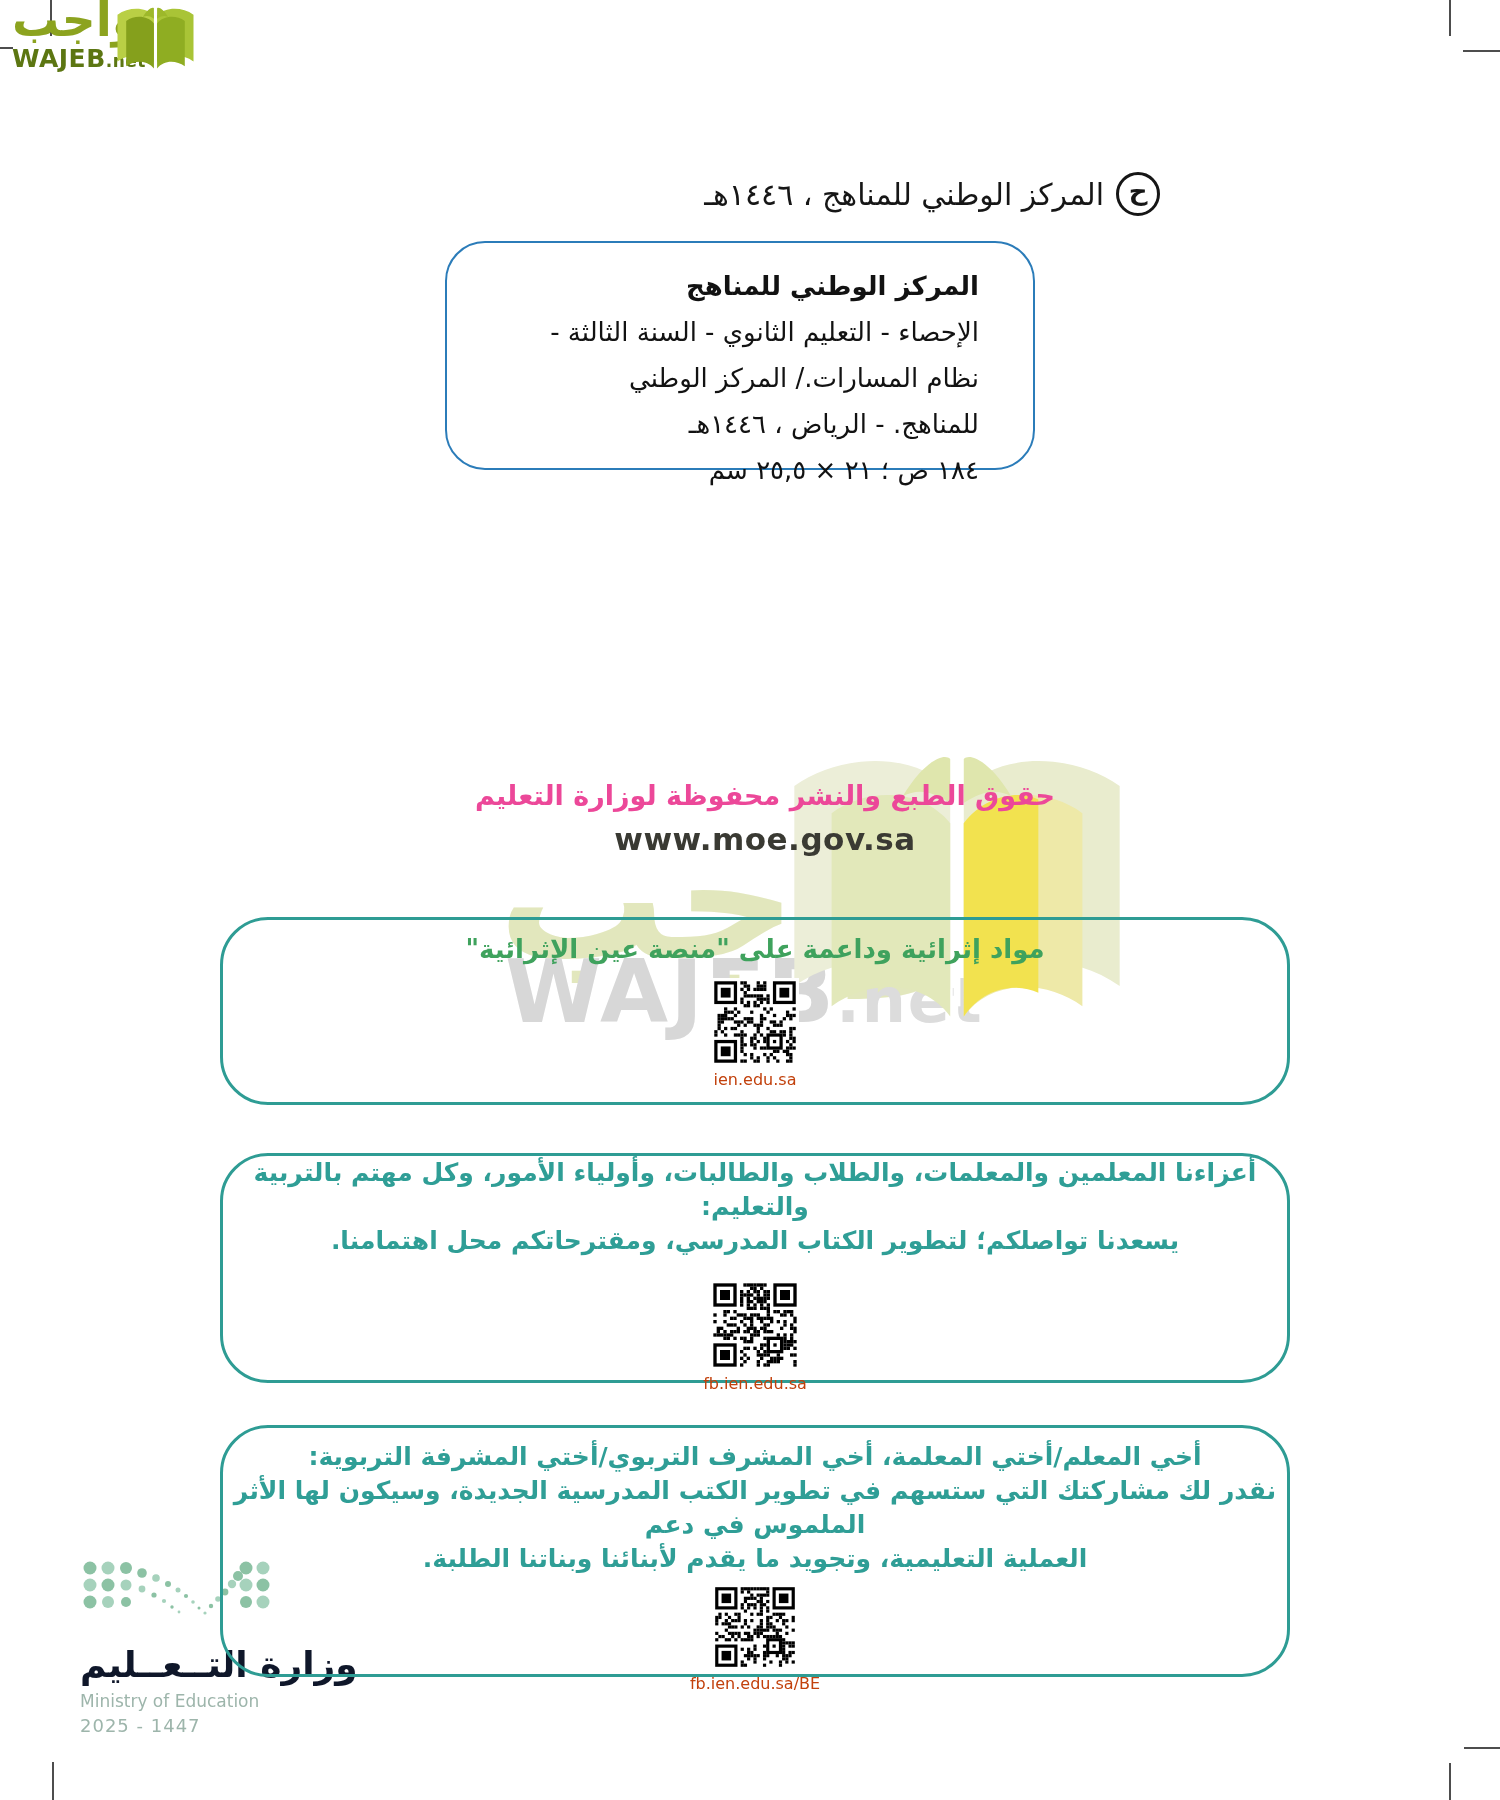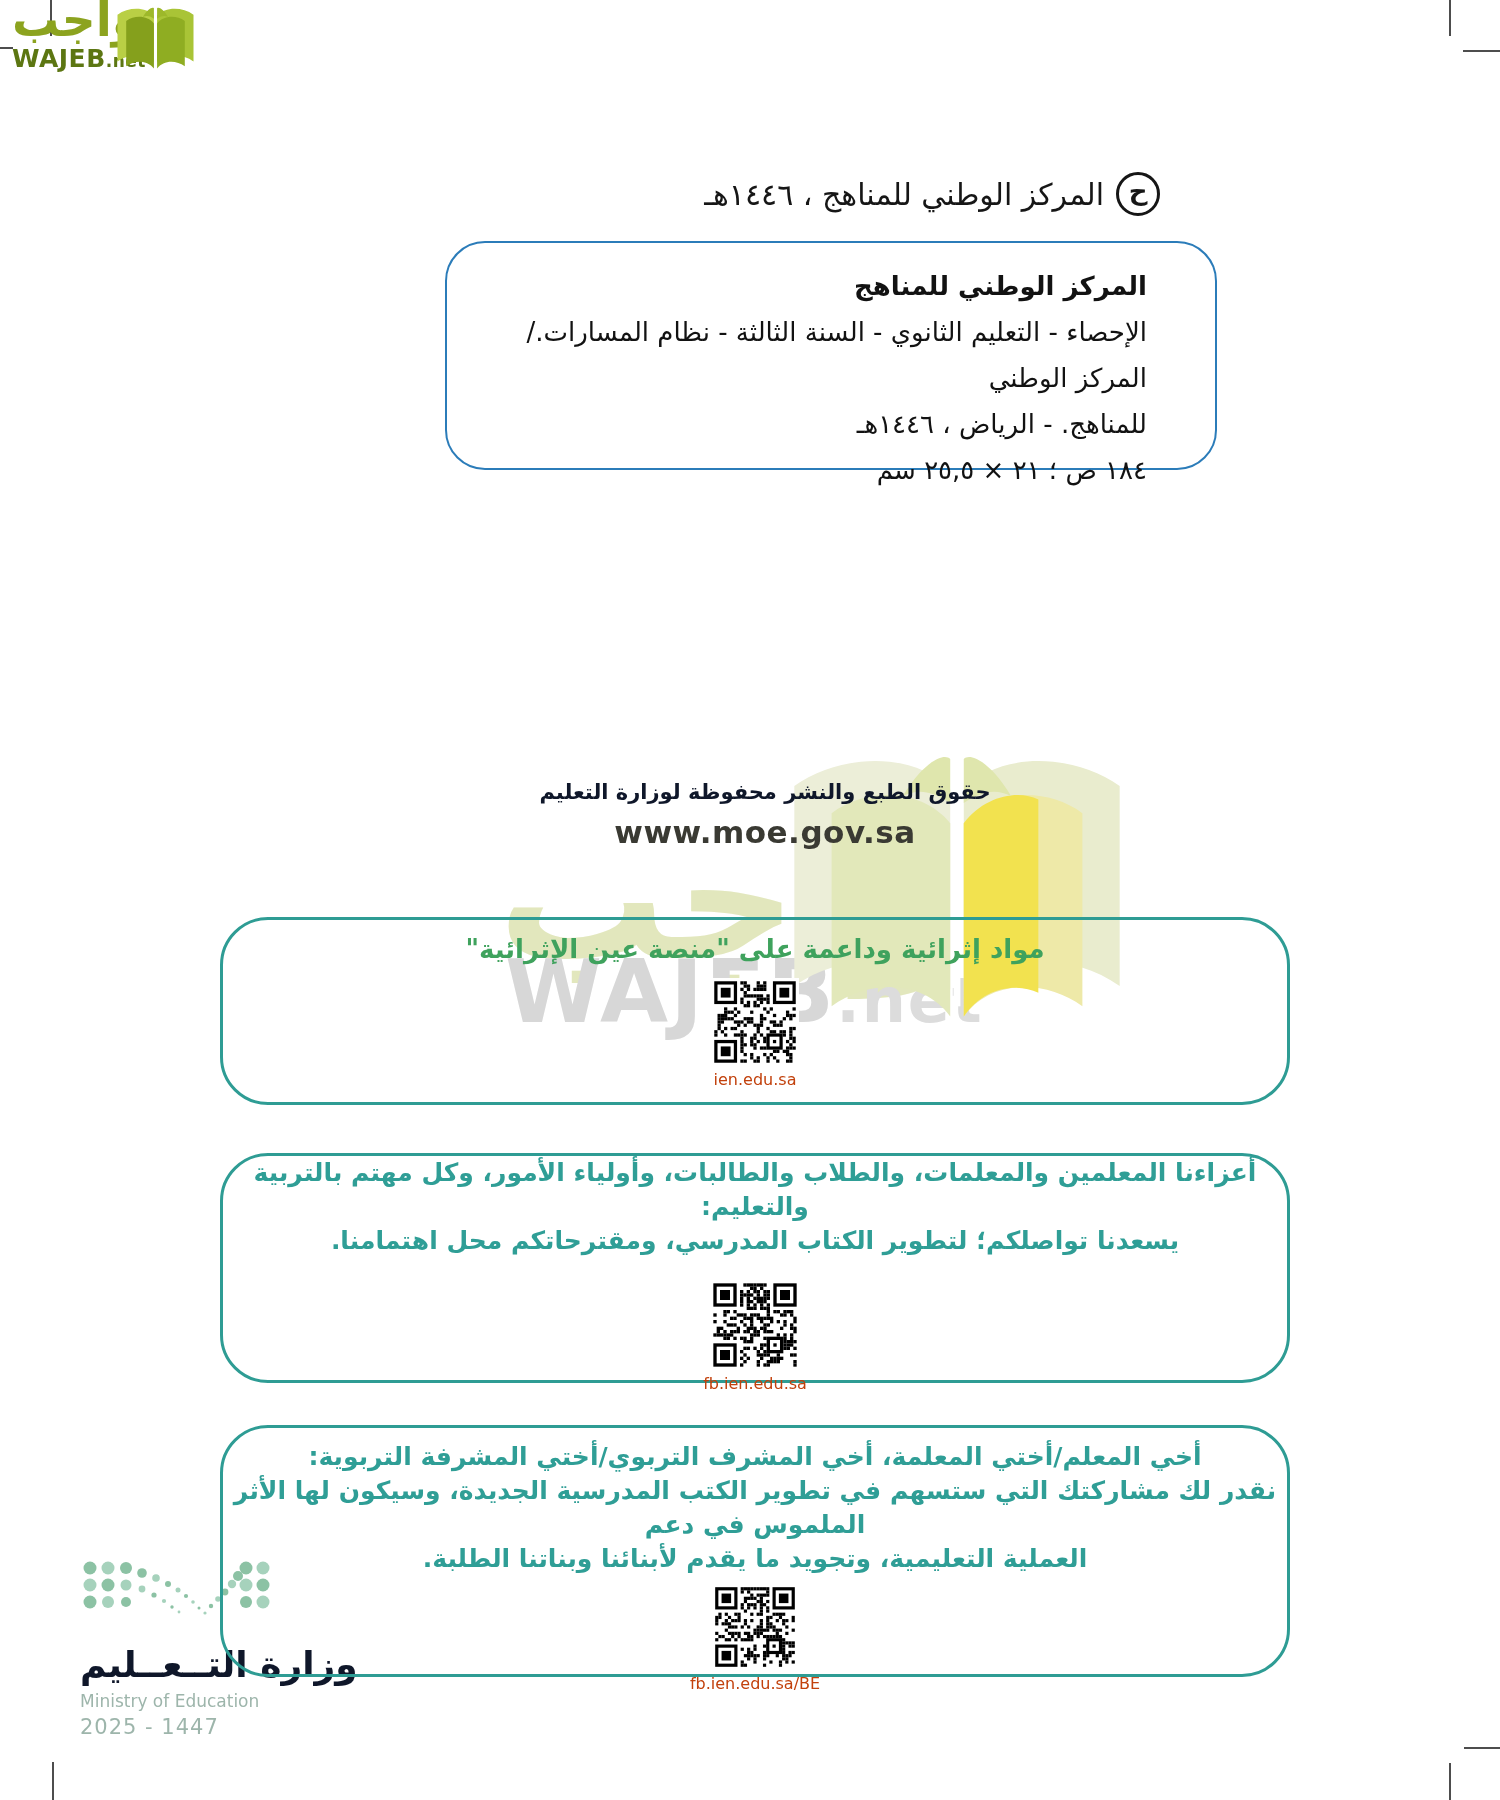--- a/index.html
+++ b/index.html
@@ -16,32 +16,32 @@
   .wajeb-en .tld{font-size:17px;}
   .wajeb-book{position:absolute;left:98px;top:0px;}
 
   
   .copyright{position:absolute;right:340px;top:172px;direction:rtl;display:flex;align-items:center;gap:12px;
              font-size:30px;color:#161616;z-index:2;}
   .c-circle{display:inline-flex;align-items:center;justify-content:center;width:44px;height:44px;
             border:3px solid #161616;border-radius:50%;font-size:26px;font-weight:bold;line-height:1;padding-bottom:6px;box-sizing:border-box;}
 
   
-  .catalog{position:absolute;left:445px;top:241px;width:772px;height:229px;box-sizing:border-box;
+  .catalog{position:absolute;left:445px;top:241px;width:590px;height:229px;box-sizing:border-box;
            border:2.5px solid #2b7cb9;border-radius:40px;direction:rtl;text-align:right;
-           padding:20px 68px;color:#121212;font-size:26px;line-height:46px;z-index:2;}
+           padding:20px 54px;color:#121212;font-size:26px;line-height:46px;z-index:2;}
   .catalog .l1{font-weight:bold;}
 
   
   .deposit{position:absolute;right:668px;top:520px;direction:rtl;text-align:right;
            font-size:28px;line-height:52px;color:#121212;white-space:nowrap;z-index:2;}
 
   
   .rights{position:absolute;left:380px;top:780px;width:770px;text-align:center;z-index:2;}
-  .rights .notice{font-size:21px;font-weight:bold;color:#0f172a;}
+  .rights .notice{font-size:27px;font-weight:bold;color:#ec4899;}
   .rights .site{margin-top:10px;font-size:31px;font-weight:bold;color:#3a3a33;letter-spacing:.5px;}
 
   
   .watermark{position:absolute;left:0;top:0;z-index:1;pointer-events:none;}
   .wm-ar{position:absolute;left:498px;top:790px;font-size:168px;font-weight:bold;color:#e2e7bd;line-height:220px;}
   .wm-en{position:absolute;left:505px;top:940px;font-size:88px;font-weight:bold;color:#d7d7d7;letter-spacing:2px;}
   .wm-en .tld{font-size:62px;color:#dcdcdc;}
   .wm-book{position:absolute;left:752px;top:742px;}
 
   
@@ -56,21 +56,21 @@
   .qr{background:#ffffff;line-height:0;}
   .qr1{margin-top:12px;}
   .qr2{margin-top:22px;}
   .qr3{margin-top:8px;}
   .qr-label{margin-top:4px;font-size:16px;color:#c2410c;direction:ltr;}
 
   
   .ministry{position:absolute;left:80px;top:1558px;z-index:1;}
   .moe-ar{margin-top:16px;font-size:36px;font-weight:bold;color:#0f172a;letter-spacing:1px;}
   .moe-en{margin-top:6px;font-size:17px;color:#9db5ab;}
-  .moe-yr{margin-top:4px;font-size:21px;color:#9db5ab;letter-spacing:1px;}
+  .moe-yr{margin-top:4px;font-size:18px;color:#9db5ab;letter-spacing:1px;}
 </style>
 </head>
 <body>
 
 <div class="page">
 
   <div class="crop" style="left:50px;top:0;width:2px;height:36px;"></div>
   <div class="crop" style="left:0;top:47px;width:13px;height:2px;"></div>
   <div class="crop" style="left:1449px;top:0;width:2px;height:36px;"></div>
   <div class="crop" style="left:1463px;top:50px;width:37px;height:2px;"></div>

